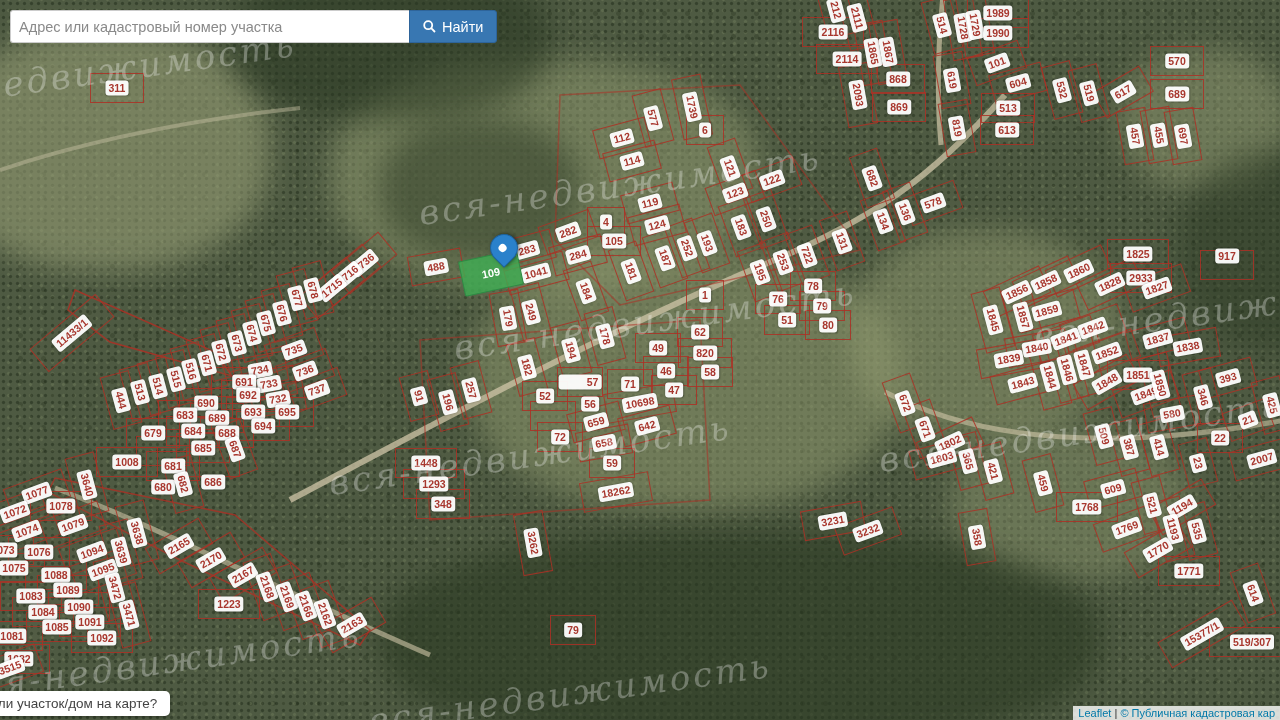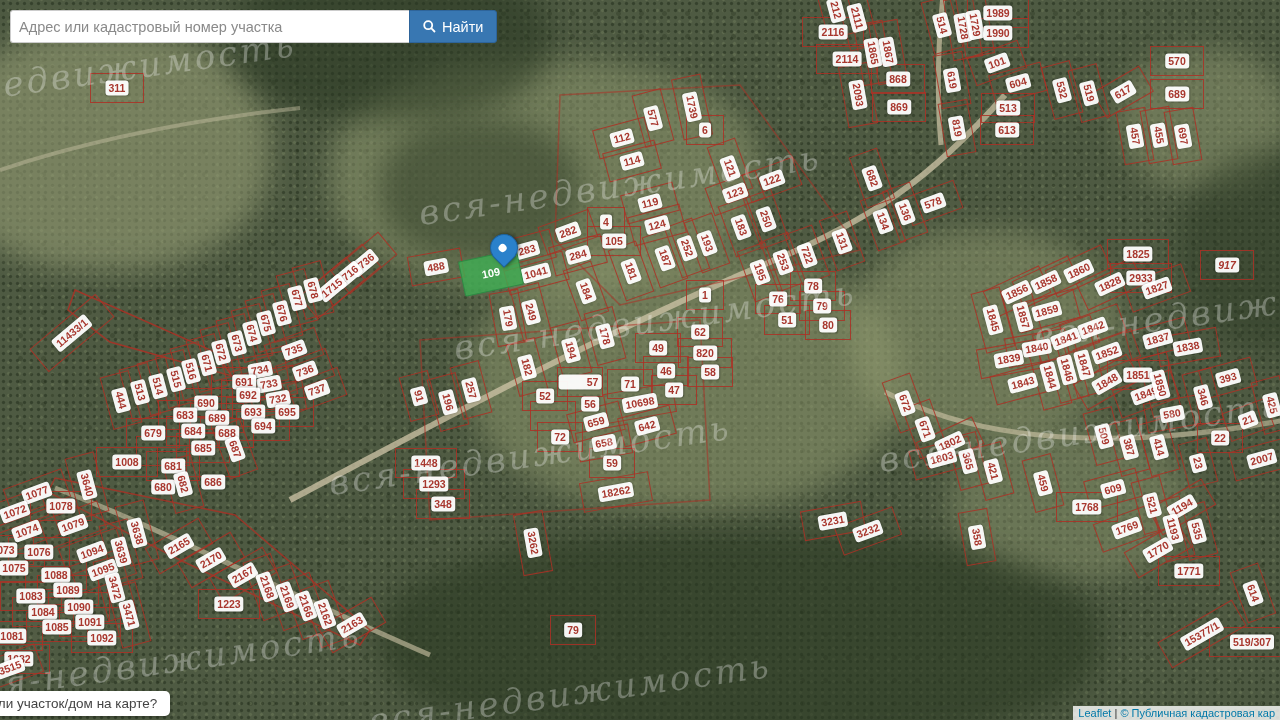--- a/index.html
+++ b/index.html
@@ -270,21 +270,21 @@
       <div class="plabel" style="left: 573px; top: 630px; transform: translate(-50%, -50%) rotate(0deg);">79</div>
       <div class="cell" style="left: 833px; top: 521px; width: 62px; transform: translate(-50%, -50%) rotate(-10deg);"></div>
       <div class="plabel" style="left: 833px; top: 521px; transform: translate(-50%, -50%) rotate(-10deg);">3231</div>
       <div class="cell" style="left: 868px; top: 531px; width: 62px; transform: translate(-50%, -50%) rotate(-20deg);"></div>
       <div class="plabel" style="left: 868px; top: 531px; transform: translate(-50%, -50%) rotate(-20deg);">3232</div>
       <div class="cell" style="left: 977px; top: 537px; width: 54px; transform: translate(-50%, -50%) rotate(80deg);"></div>
       <div class="plabel" style="left: 977px; top: 537px; transform: translate(-50%, -50%) rotate(80deg);">358</div>
       <div class="cell" style="left: 1138px; top: 254px; width: 62px; transform: translate(-50%, -50%) rotate(0deg);"></div>
       <div class="plabel" style="left: 1138px; top: 254px; transform: translate(-50%, -50%) rotate(0deg);">1825</div>
       <div class="cell" style="left: 1227px; top: 265px; width: 54px; transform: translate(-50%, -50%) rotate(0deg);"></div>
-      <div class="plabel" style="left: 1227px; top: 265px; transform: translate(-50%, -50%) rotate(0deg); font-style: italic;">917</div>
+      <div class="plabel" style="left: 1227px; top: 256px; transform: translate(-50%, -50%) rotate(0deg);">917</div>
       <div class="cell" style="left: 1141px; top: 278px; width: 62px; transform: translate(-50%, -50%) rotate(0deg);"></div>
       <div class="plabel" style="left: 1141px; top: 278px; transform: translate(-50%, -50%) rotate(0deg);">2933</div>
       <div class="cell" style="left: 1157px; top: 288px; width: 62px; transform: translate(-50%, -50%) rotate(-20deg);"></div>
       <div class="plabel" style="left: 1157px; top: 288px; transform: translate(-50%, -50%) rotate(-20deg);">1827</div>
       <div class="cell" style="left: 1110px; top: 284px; width: 62px; transform: translate(-50%, -50%) rotate(-25deg);"></div>
       <div class="plabel" style="left: 1110px; top: 284px; transform: translate(-50%, -50%) rotate(-25deg);">1828</div>
       <div class="cell" style="left: 1079px; top: 271px; width: 62px; transform: translate(-50%, -50%) rotate(-25deg);"></div>
       <div class="plabel" style="left: 1079px; top: 271px; transform: translate(-50%, -50%) rotate(-25deg);">1860</div>
       <div class="cell" style="left: 1046px; top: 282px; width: 62px; transform: translate(-50%, -50%) rotate(-25deg);"></div>
       <div class="plabel" style="left: 1046px; top: 282px; transform: translate(-50%, -50%) rotate(-25deg);">1858</div>

